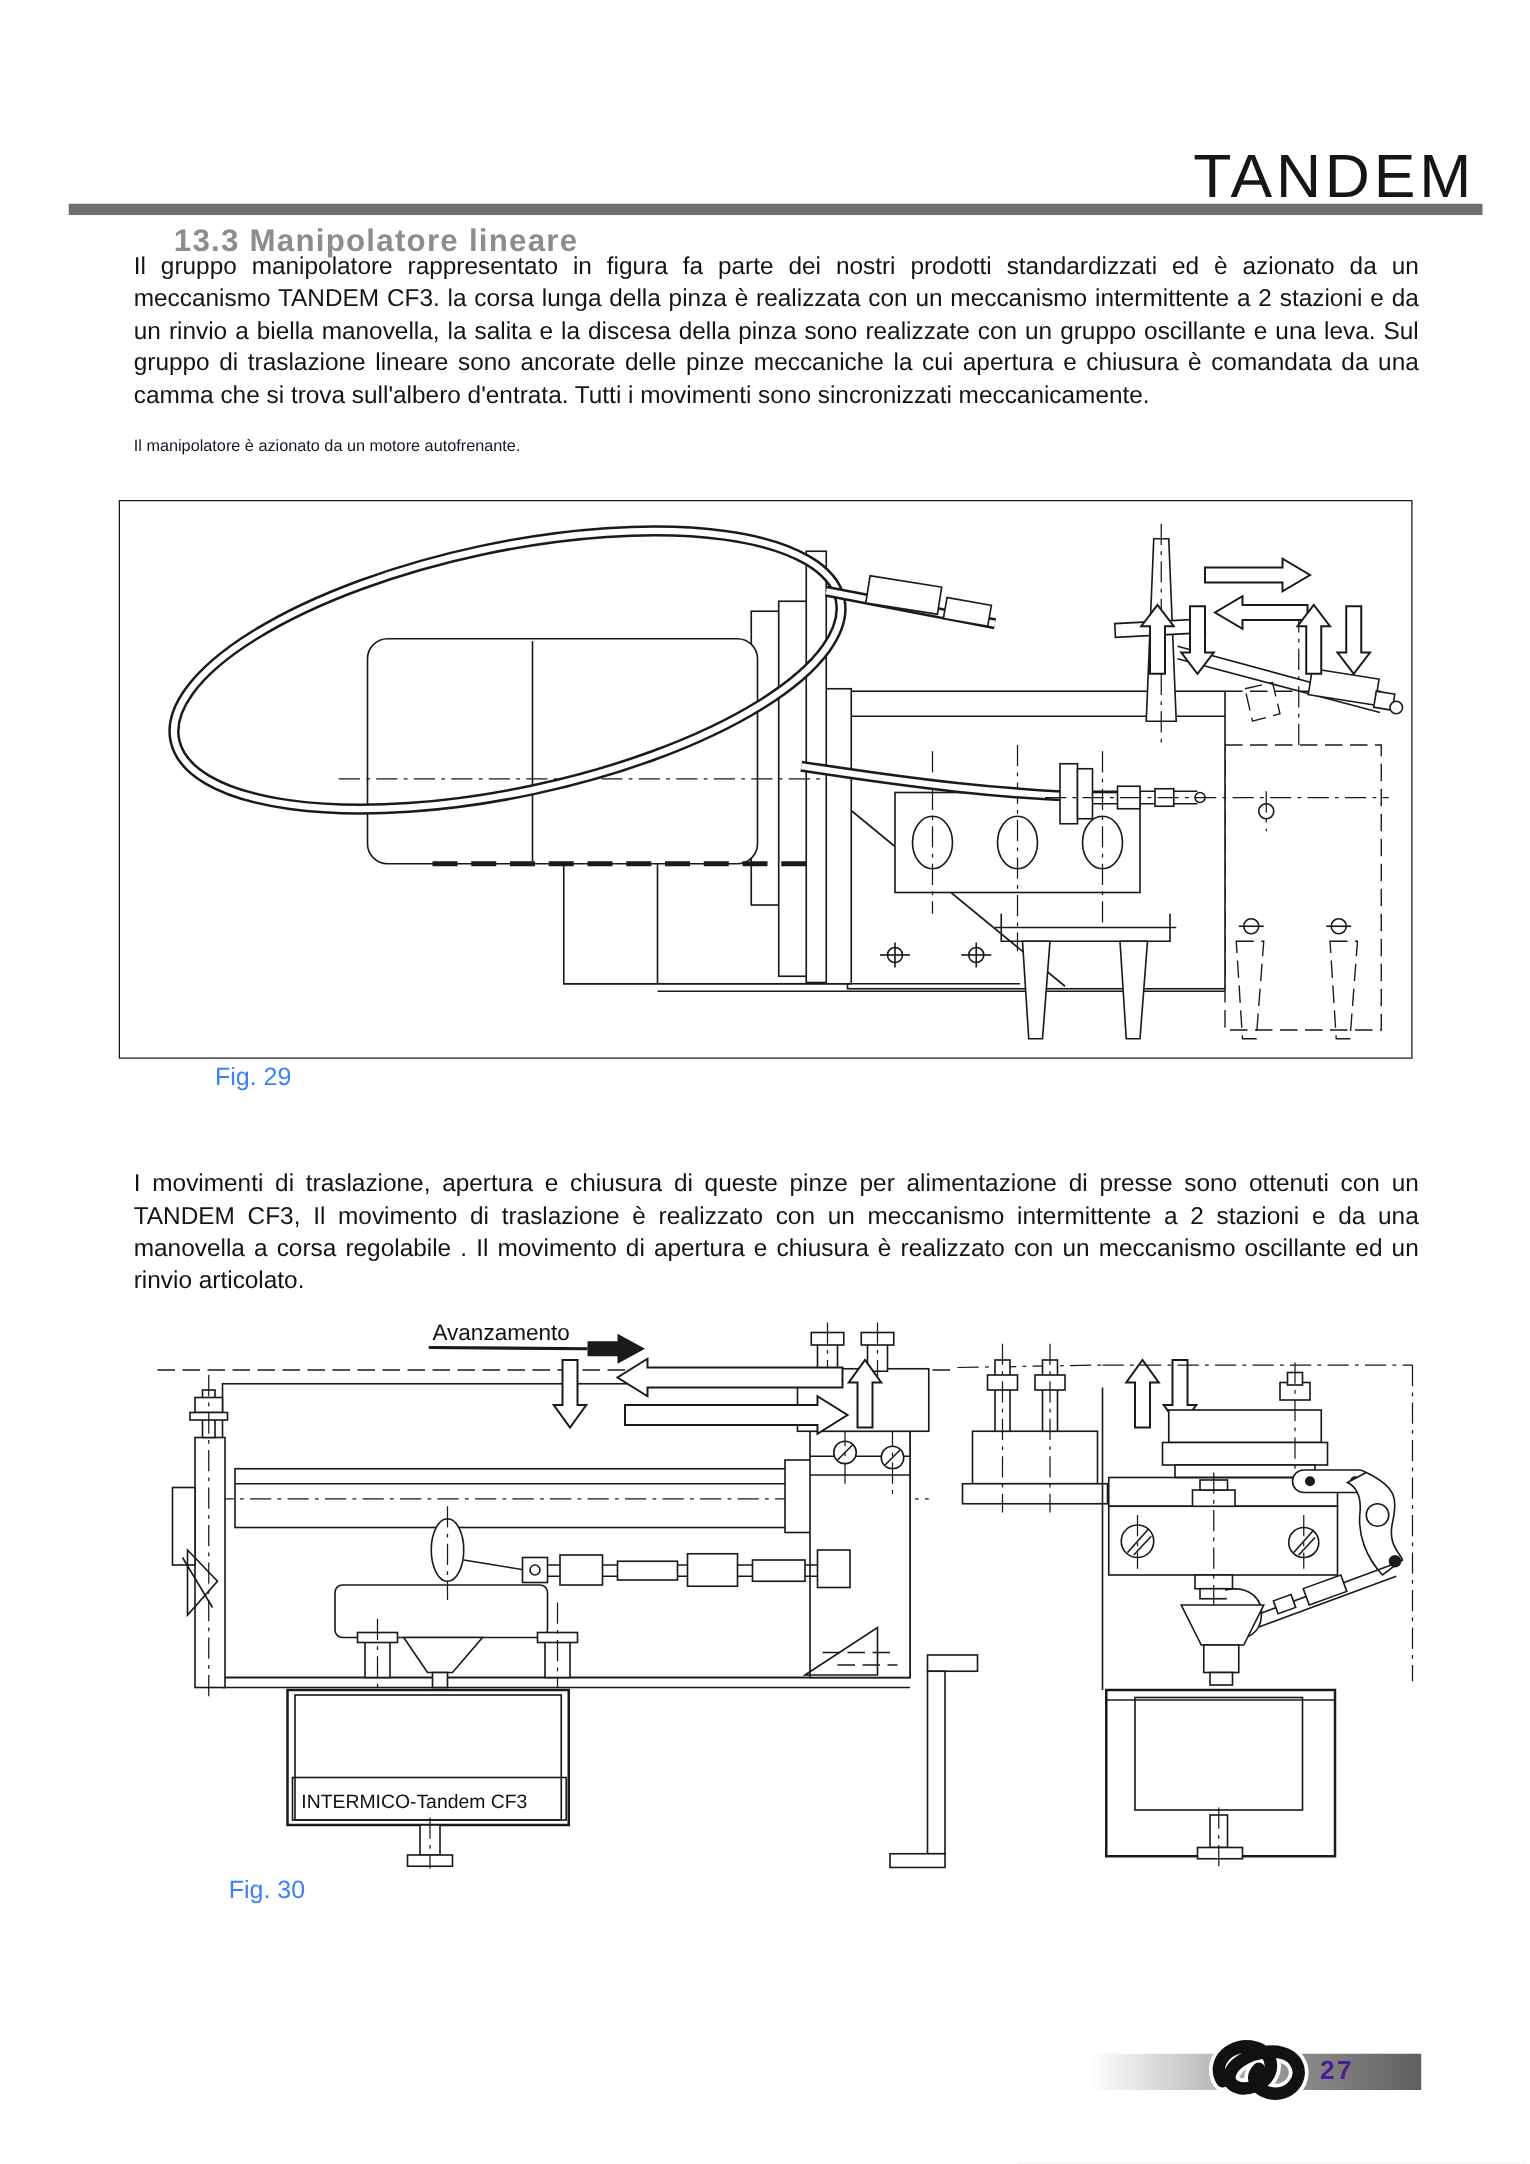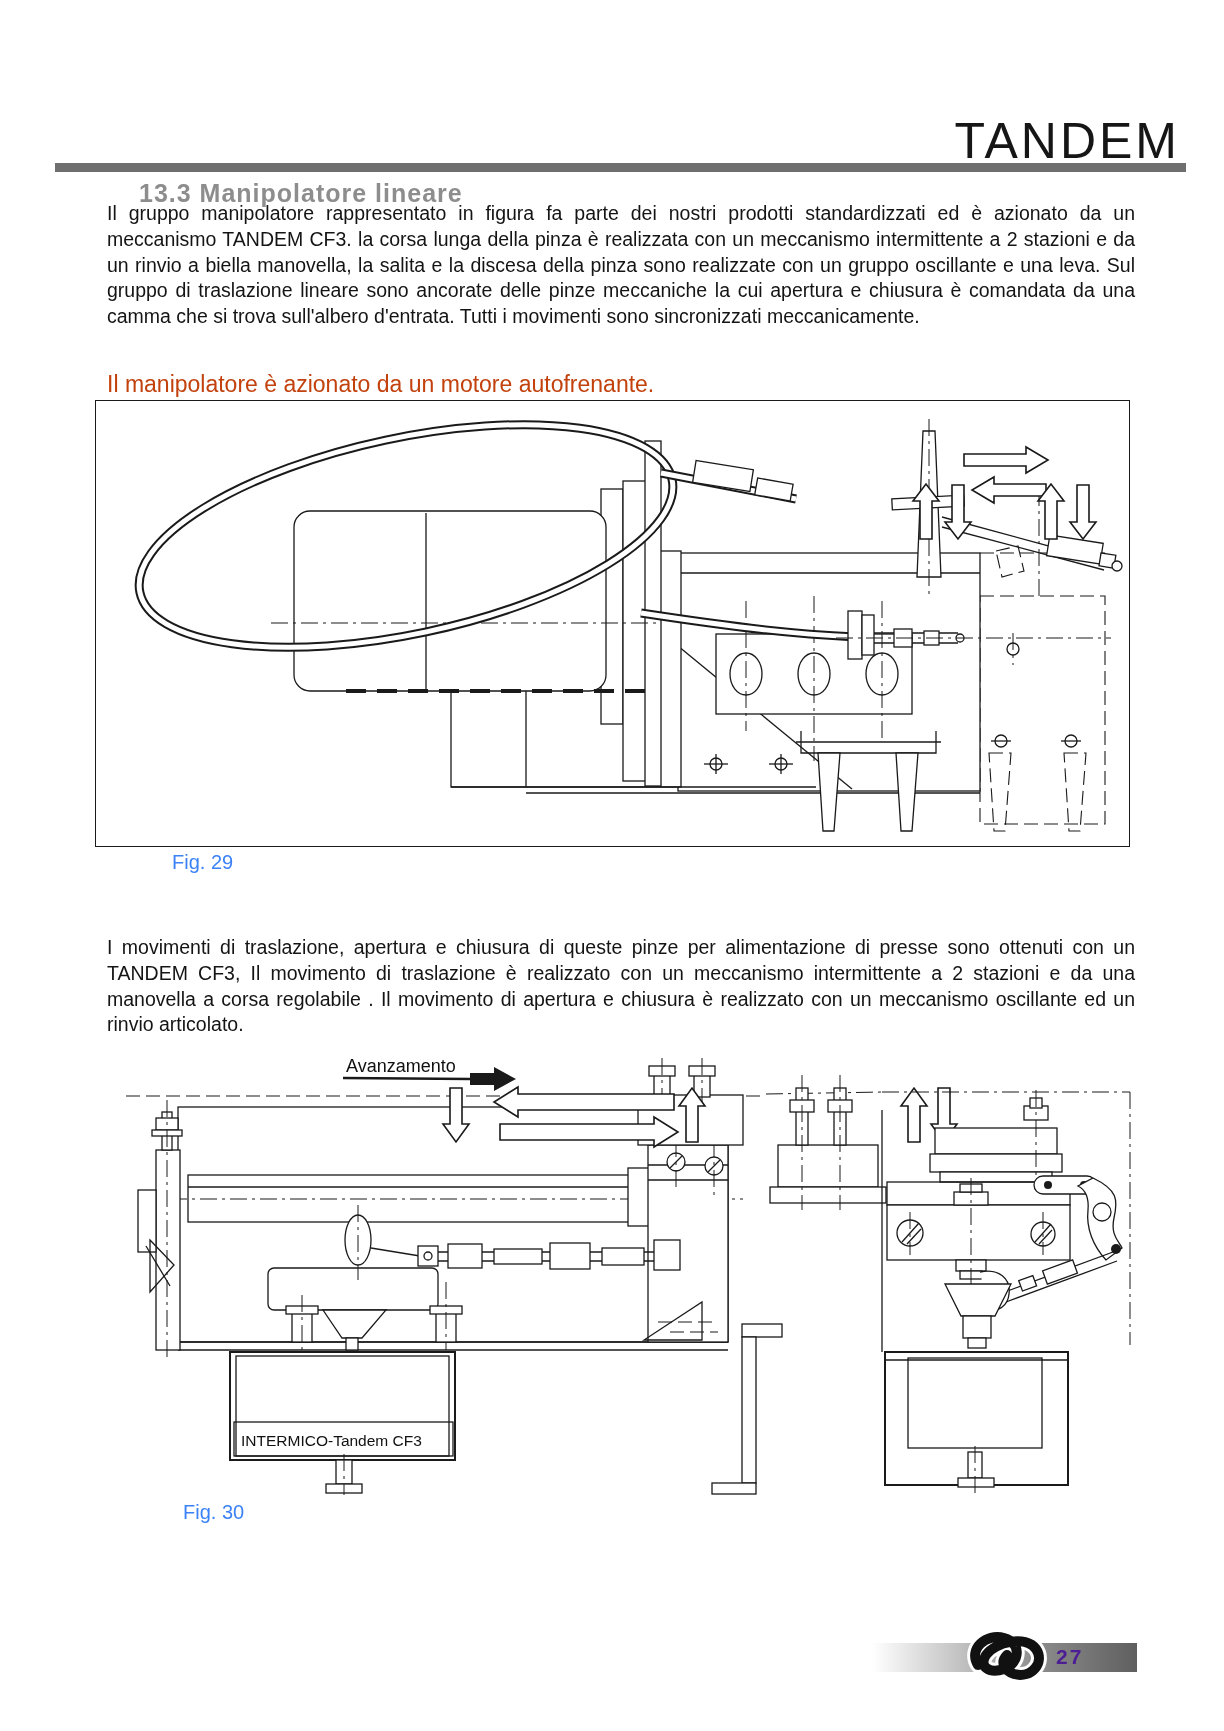--- a/index.html
+++ b/index.html
@@ -28,23 +28,22 @@
   .h-big{
     position:absolute;left:107px;top:894px;font-size:31px;font-weight:bold;
     color:#9a9a9a;letter-spacing:4px;word-spacing:9px;white-space:nowrap;
   }
   
   .para{
     position:absolute;left:107px;width:1028px;font-size:19.5px;line-height:25.8px;
     text-align:justify;color:#141414;
   }
   .line{
-    position:absolute;left:107px;width:1028px;font-size:23px;line-height:25.8px;
-    color:#c2410c;
-    margin-top:28px;
+    position:absolute;left:107px;width:1028px;font-size:13px;line-height:25.8px;
+    color:#0f172a;
   }
   .p1{top:201px;}
   .l1{top:344px;}
   .p2{top:935px;}
   .l2{top:1040px;}
   
   .fig29-box{
     position:absolute;left:95px;top:400px;width:1035px;height:447px;
     border:1.5px solid #1a1a1a;box-sizing:border-box;background:#fff;
   }

